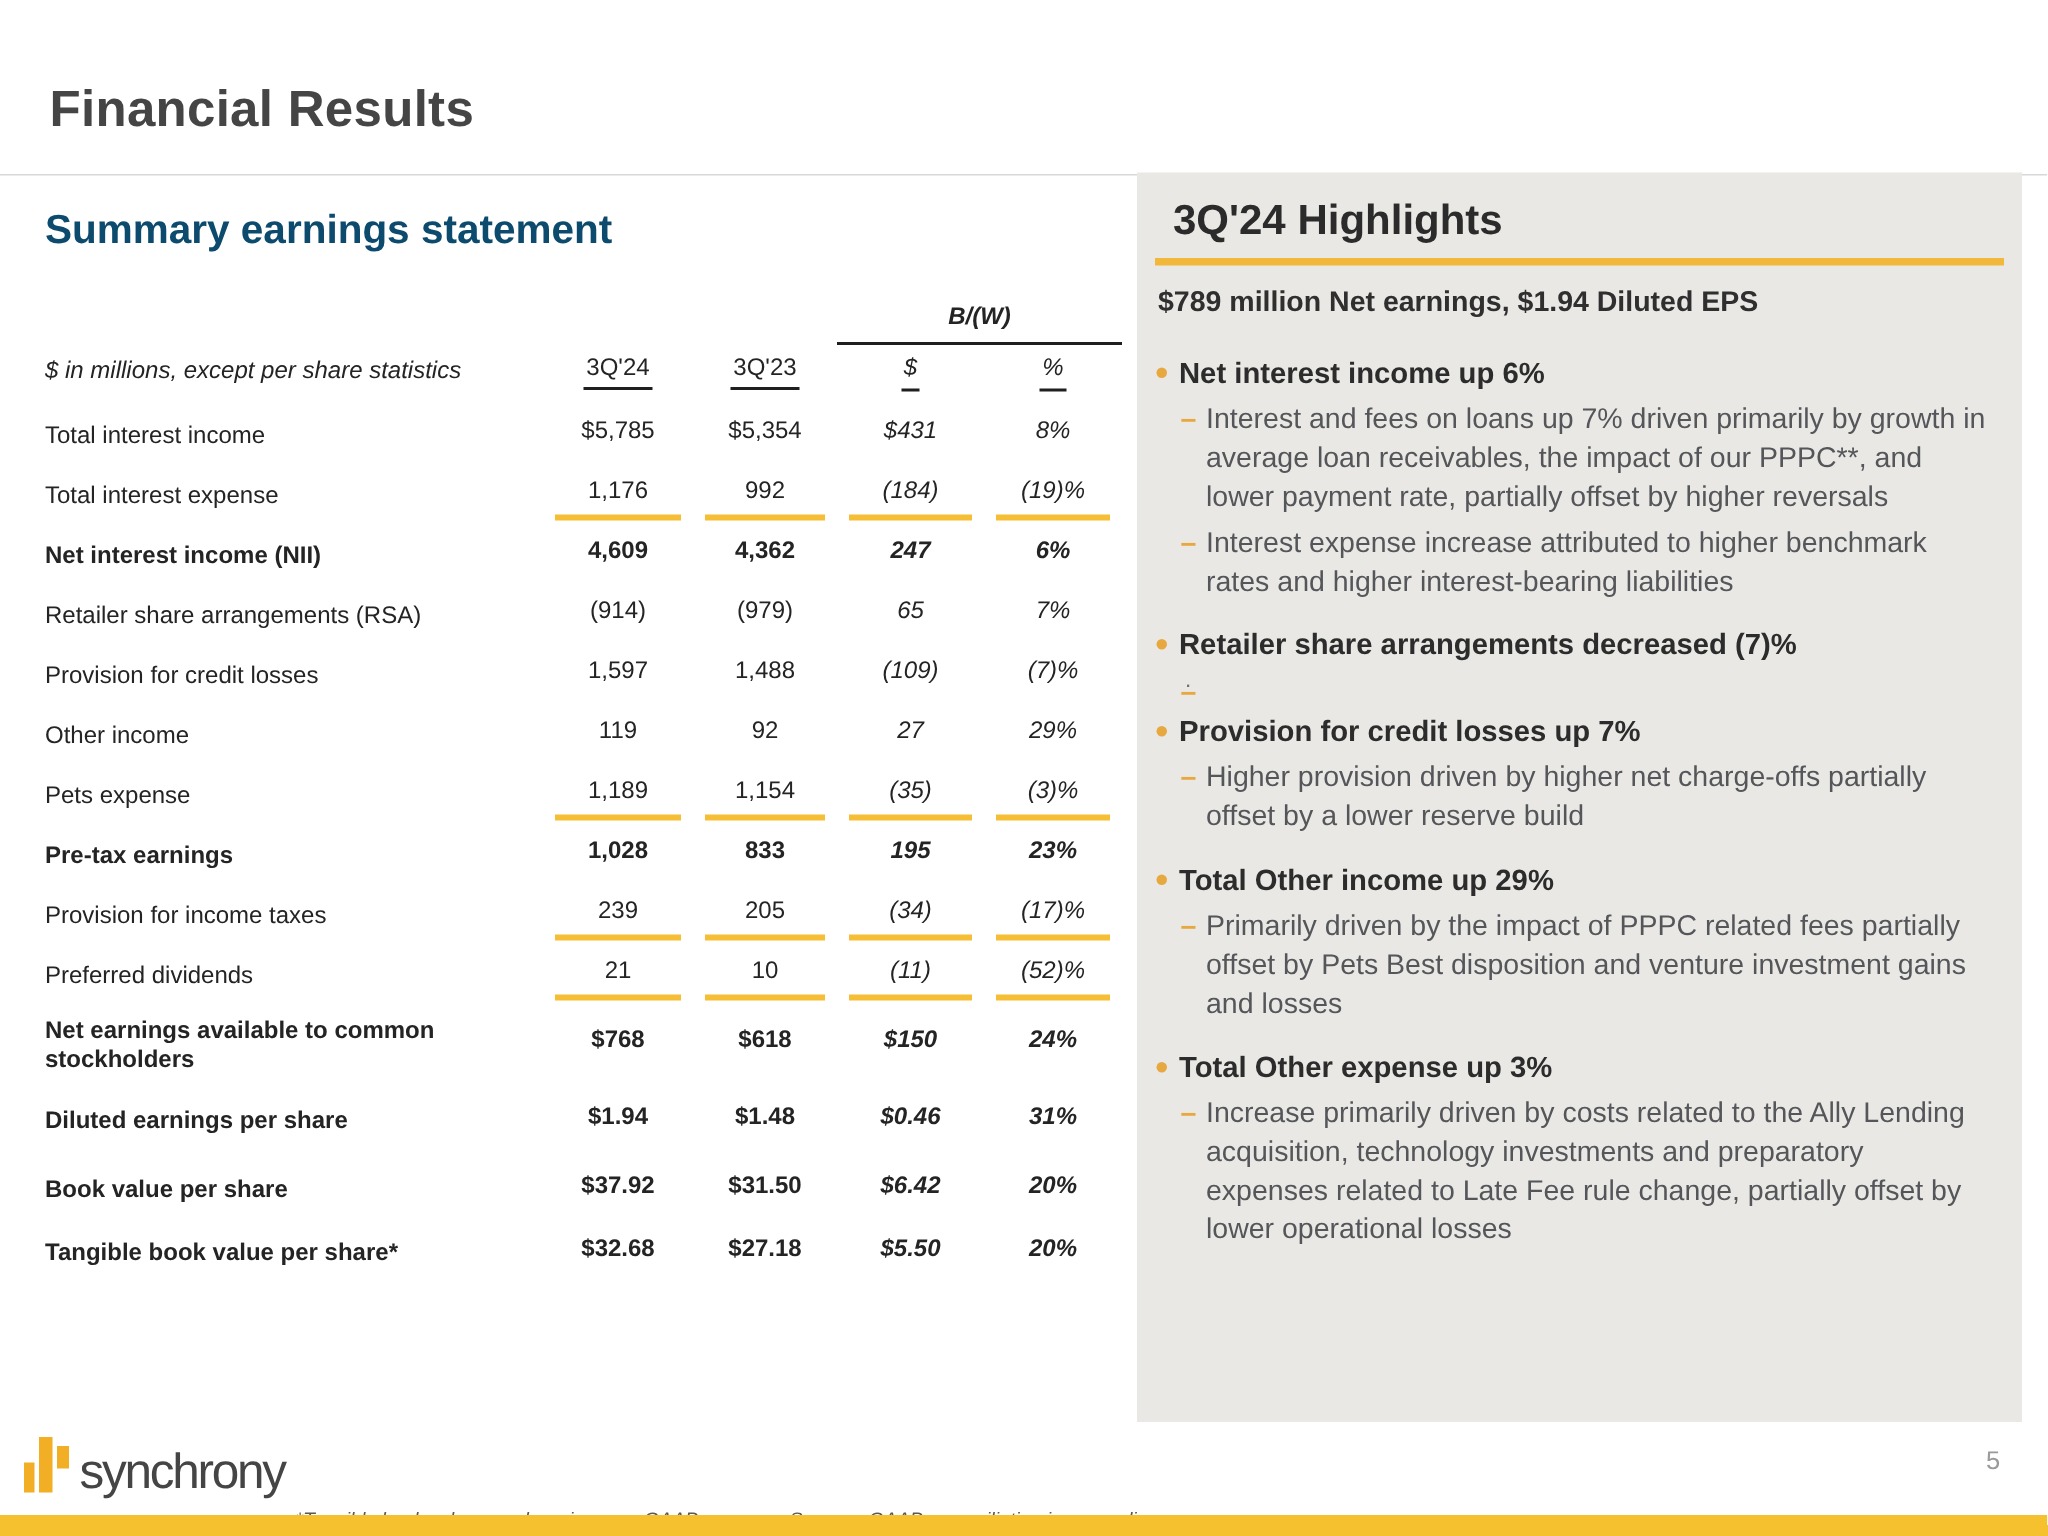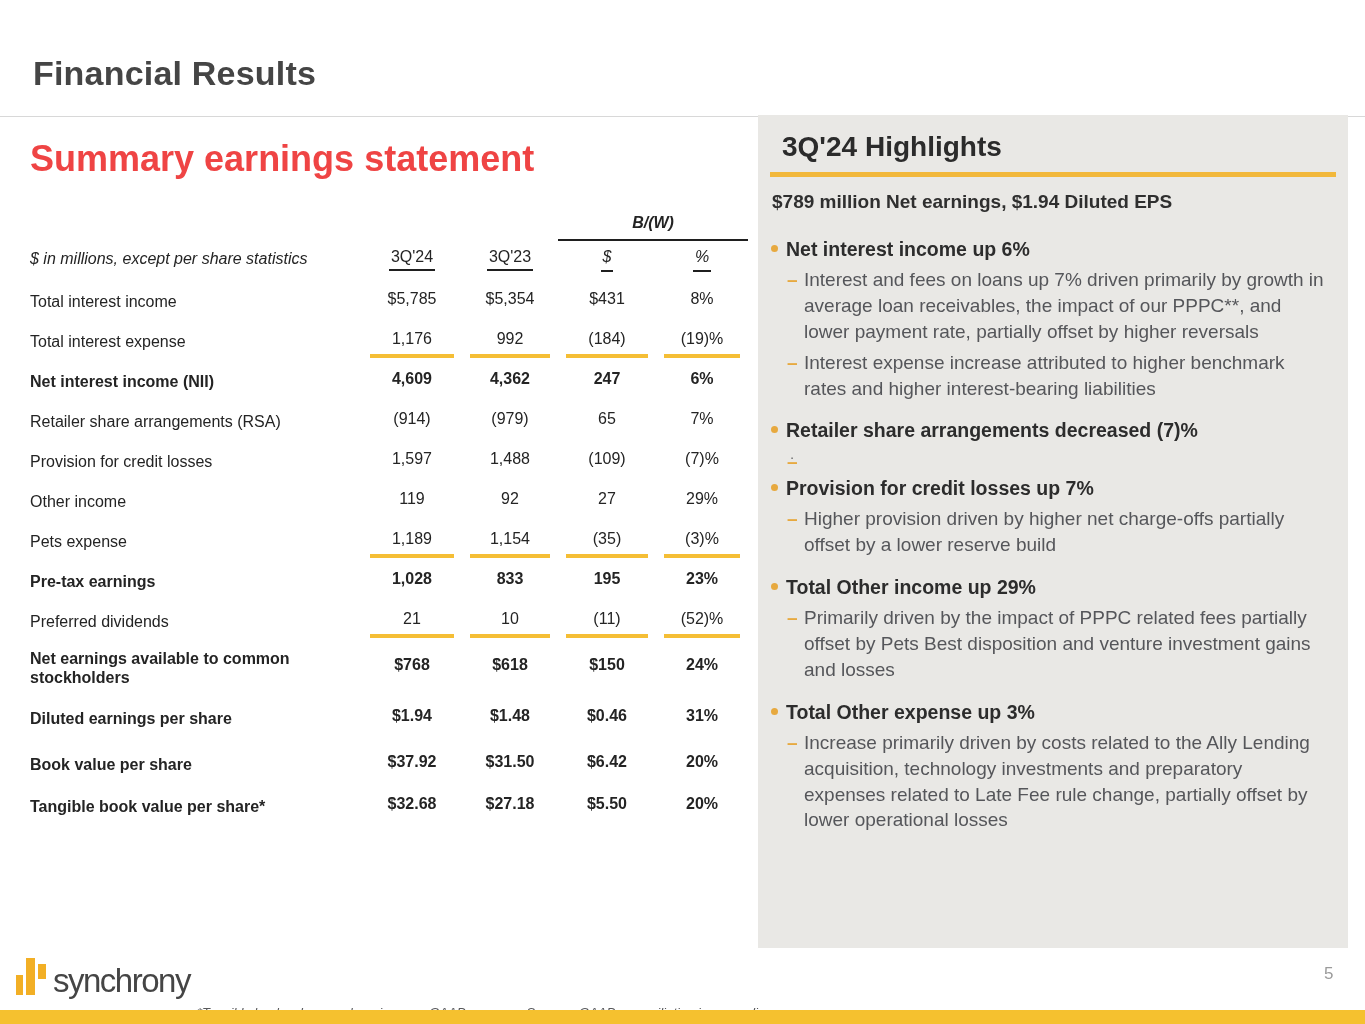--- a/index.html
+++ b/index.html
@@ -6,28 +6,28 @@
   html,body { margin:0; padding:0; background:#ffffff; }
   body { font-family:"Liberation Sans","DejaVu Sans",sans-serif; }
   .slide { position:relative; width:1365px; height:1024px; background:#ffffff; overflow:hidden; }
 
   
   .main-title { position:absolute; left:33px; top:54px; font-size:34px; font-weight:700; color:#454545; letter-spacing:.2px; }
   .top-rule { position:absolute; left:0; top:116px; width:1365px; height:1px; background:#d8d8d8; }
 
   
   .left-col { position:absolute; left:30px; top:138px; width:718px; }
-  .summary-title { font-size:36px; font-weight:700; color:#ef4444; margin:0; }
+  .summary-title { font-size:27px; font-weight:700; color:#0c4a6e; margin:0; }
   table.fin { border-collapse:collapse; margin-top:26px; width:718px; table-layout:fixed; }
   table.fin td { padding:0; vertical-align:middle; font-size:16px; color:#242424; line-height:1.2; }
   td.lbl { text-align:left; padding-left:12px; }
   tr.b td.lbl { padding-left:0; }
   tr.b td { font-weight:700; }
   td.num { text-align:center; }
-  td.bw { }
+  td.bw { font-style:italic; }
   .u { display:block; margin:0 8px; padding:3px 0 5px; border-bottom:4px solid transparent; }
   tr.g .u { border-bottom-color:#F5BE35; }
   .bwh { border-bottom:2px solid #1f1f1f; font-weight:700; font-style:italic; text-align:center; padding-bottom:5px; font-size:16px; }
   .caption { font-style:italic; font-size:15.5px; color:#1f1f1f; }
   .hu { display:inline-block; border-bottom:2px solid #1f1f1f; padding:0 2px 3px; font-weight:400; }
   .hu.it { font-style:italic; }
   tr.colhead td { padding-bottom:4px; }
 
   
   .panel { position:absolute; left:758px; top:115px; width:590px; height:833px; background:#E9E8E5; padding:14px 12px 0 12px; overflow:hidden; }
@@ -199,20 +199,35 @@
               <span class="u">833</span>
             </td>
         <td class="num bw">
               <span class="u">195</span>
             </td>
         <td class="num bw">
               <span class="u">23%</span>
             </td>
       </tr>
       <tr class="g" style="height:40px">
+        <td class="lbl"><span>Provision for income taxes</span></td>
+        <td class="num">
+              <span class="u">239</span>
+            </td>
+        <td class="num">
+              <span class="u">205</span>
+            </td>
+        <td class="num bw">
+              <span class="u">(34)</span>
+            </td>
+        <td class="num bw">
+              <span class="u">(17)%</span>
+            </td>
+      </tr>
+      <tr class="g" style="height:40px">
         <td class="lbl"><span>Preferred dividends</span></td>
         <td class="num">
               <span class="u">21</span>
             </td>
         <td class="num">
               <span class="u">10</span>
             </td>
         <td class="num bw">
               <span class="u">(11)</span>
             </td>

